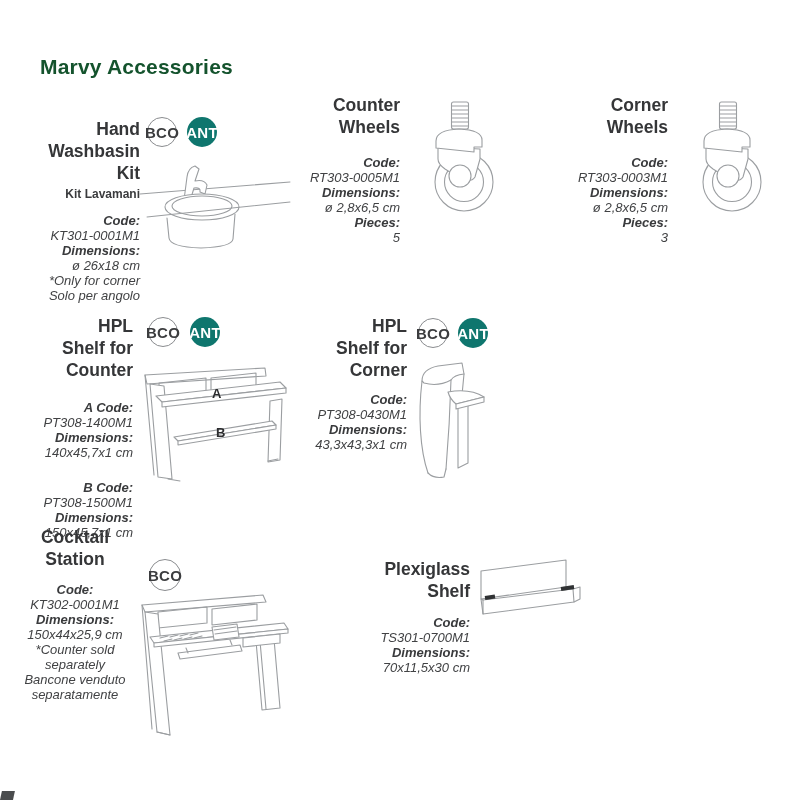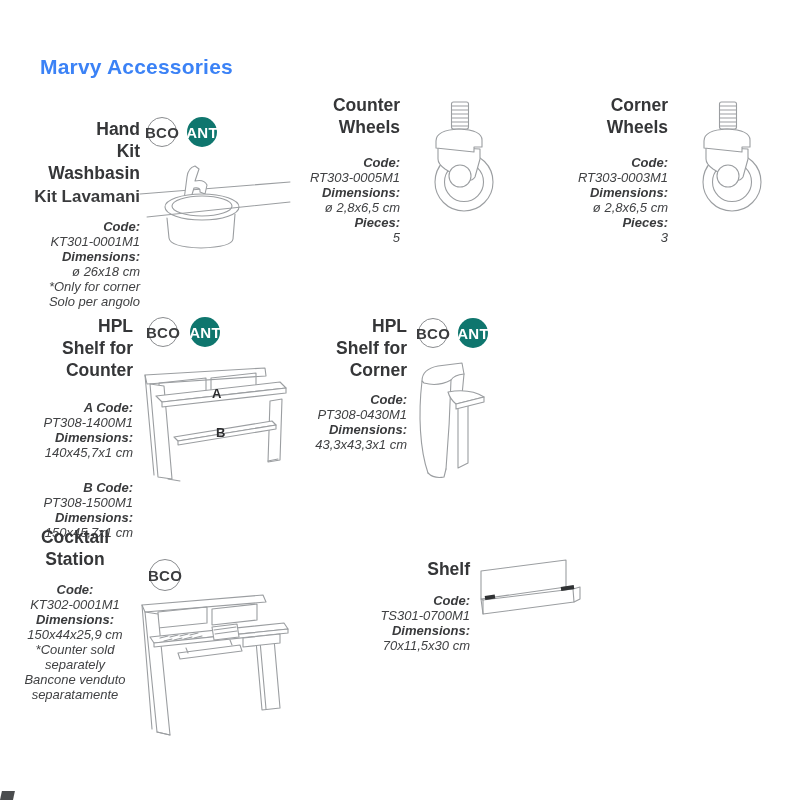--- a/index.html
+++ b/index.html
@@ -4,25 +4,25 @@
 <style>
   html,body{margin:0;padding:0;}
   body{
     width:800px;height:800px;position:relative;overflow:hidden;
     background:#ffffff;
     font-family:"Liberation Sans", sans-serif;
     color:#414244;
   }
   .page-title{
     position:absolute;left:40px;top:55px;
-    font-size:21px;font-weight:bold;color:#3b82f6;letter-spacing:.2px;
+    font-size:21px;font-weight:bold;color:#14532d;letter-spacing:.2px;
   }
   .sec-text{position:absolute;text-align:right;}
   .sec-title{font-size:17.5px;font-weight:bold;line-height:22px;color:#353638;}
-  .sub{font-size:17px;font-weight:bold;margin-top:3px;color:#3a3b3d;}
+  .sub{font-size:12px;font-weight:bold;margin-top:3px;color:#3a3b3d;}
   .specs{font-size:13px;line-height:15px;font-style:italic;}
   .specs .b{font-weight:bold;color:#3a3b3d;}
   .badge{
     position:absolute;width:30px;height:30px;border-radius:50%;
     display:flex;align-items:center;justify-content:center;
     font-size:15px;font-weight:bold;letter-spacing:.3px;box-sizing:border-box;
   }
   .badge.bco{border:1.6px solid #8a8c8f;background:#fff;color:#3c3d3f;}
   .badge.ant{background:#0f766e;color:#ffffff;}
   svg.illus{position:absolute;overflow:visible;}
@@ -36,22 +36,22 @@
   }
 </style>
 </head>
 <body>
 
 <div class="page-title">Marvy Accessories</div>
 
 <div class="sec-text" style="right:660px;top:118px;width:122px;">
   <div class="sec-title">
     <div>Hand</div>
+    <div>Washbasin</div>
     <div>Kit</div>
-    <div>Washbasin</div>
   </div>
   <div class="sub">Kit Lavamani</div>
   <div class="specs" style="margin-top:12px;">
     <div class="b">Code:</div>
     <div>KT301-0001M1</div>
     <div class="b">Dimensions:</div>
     <div>ø 26x18 cm</div>
     <div>*Only for corner</div>
     <div>Solo per angolo</div>
   </div>
@@ -213,20 +213,21 @@
   <path class="wf" d="M14,50 L148,36 L148,40 L14,54 Z"></path>
   <path class="ln" d="M20,45 L28,43 M30,44 L38,42 M40,43 L48,41 M50,42 L58,40 M24,48 L32,46 M34,47 L42,45 M44,46 L52,44 M54,45 L62,43"></path>
   <path class="wf" d="M72,34 L97,31 L99,44 L74,47 Z"></path>
   <path class="ln" d="M74,37 L96,34 M75,41 L97,38"></path>
   <path class="wf" d="M103,45 L140,41 L140,50 L103,54 Z"></path>
   <path class="ln" d="M17,139 L30,142"></path>
 </svg>
 
 <div class="sec-text" style="right:330px;top:558px;width:125px;">
   <div class="sec-title">
+    <div>Plexiglass</div>
     <div>Shelf</div>
   </div>
   <div class="specs" style="margin-top:13px;">
     <div class="b">Code:</div>
     <div>TS301-0700M1</div>
     <div class="b">Dimensions:</div>
     <div>70x11,5x30 cm</div>
   </div>
 </div>
 <svg class="illus" style="left:474px;top:556px;" width="110" height="68" viewBox="0 0 110 68">

